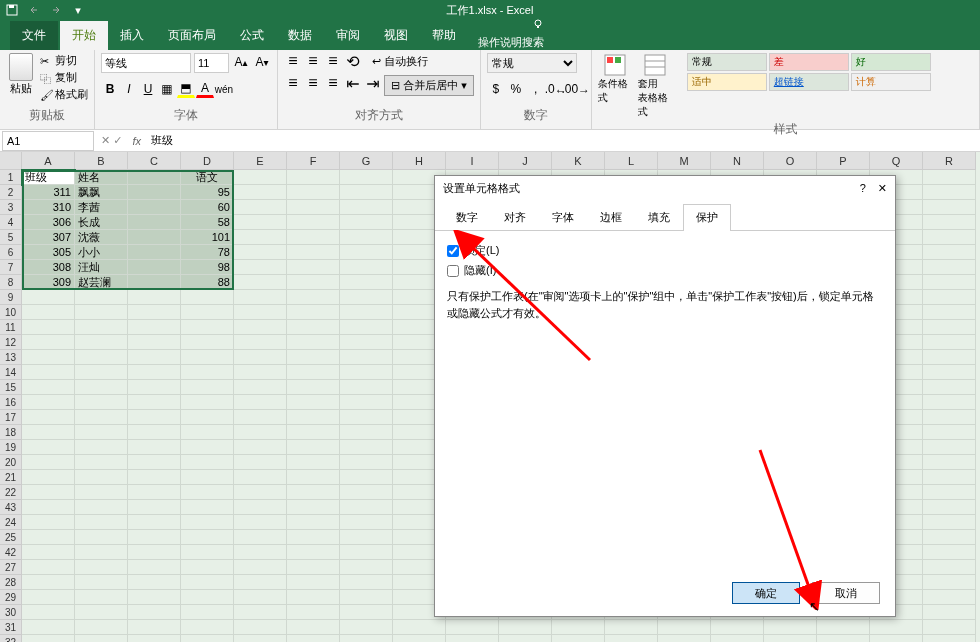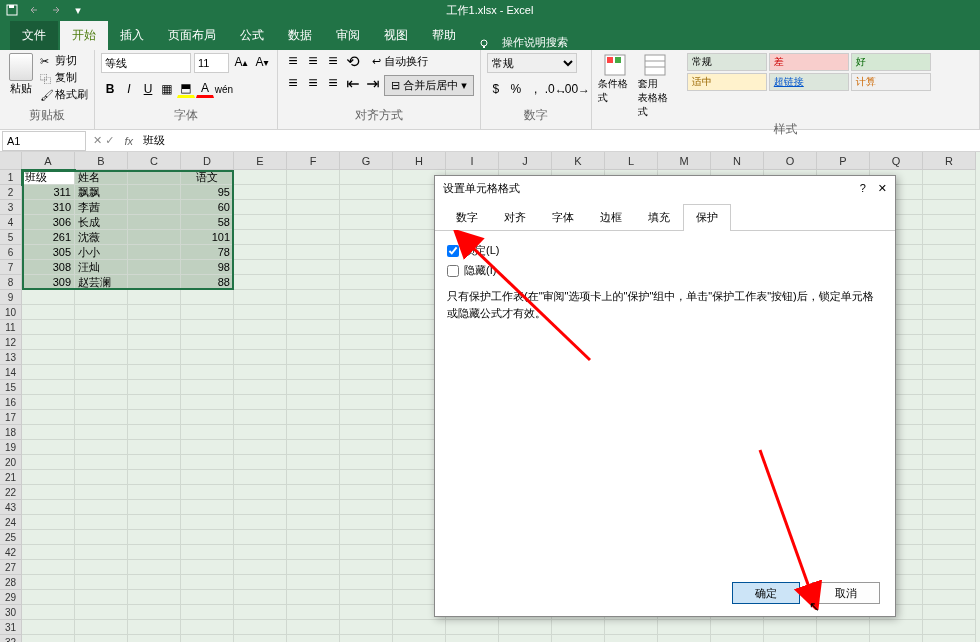--- a/index.html
+++ b/index.html
@@ -7,21 +7,21 @@
 
 .titlebar { height: 20px; background: #217346; display: flex; align-items: center; padding: 0 5px; color: #fff; font-size: 11px; }
 .titlebar .qat { display: flex; gap: 8px; align-items: center; }
 .titlebar .qat-btn { width: 14px; height: 14px; display: flex; align-items: center; justify-content: center; cursor: pointer; }
 .titlebar .title { position: absolute; left: 50%; transform: translateX(-50%); }
 
 .tabs { height: 30px; background: #217346; display: flex; align-items: flex-end; padding-left: 10px; }
 .tab { padding: 6px 12px; color: #fff; font-size: 12px; cursor: pointer; }
 .tab.active { background: #f3f3f3; color: #4d7c0f; }
 .tab.file { background: #1a5c38; color: #fff; margin-right: 2px; }
-.tell-me { display: flex; align-items: flex-end; gap: 12px; color: #fff; font-size: 11px; margin-left: 10px; }
+.tell-me { display: flex; align-items: flex-end; gap: 5px; color: #fff; font-size: 11px; margin-left: 10px; flex-direction: column; }
 .bulb { width: 12px; height: 12px; }
 
 .ribbon { height: 80px; background: #f3f3f3; border-bottom: 1px solid #d4d4d4; display: flex; }
 .group { border-right: 1px solid #d4d4d4; padding: 3px 6px; display: flex; flex-direction: column; justify-content: space-between; }
 .group-label { text-align: center; font-size: 12px; color: #666; padding: 2px 0; }
 .group-body { flex: 1; display: flex; align-items: flex-start; gap: 4px; }
 
 .clipboard .paste-btn { display: flex; flex-direction: column; align-items: center; width: 30px; }
 .paste-icon { width: 24px; height: 28px; background: linear-gradient(#fff, #e0e0e0); border: 1px solid #999; border-radius: 2px; position: relative; }
 .clip-btns { display: flex; flex-direction: column; gap: 2px; font-size: 11px; }
@@ -43,21 +43,21 @@
 .num-btns { display: flex; gap: 2px; margin-top: 3px; }
 
 .styles-group { flex: 1; }
 .cond-btns { display: flex; gap: 5px; }
 .cond-btn { display: flex; flex-direction: column; align-items: center; font-size: 10px; width: 35px; cursor: pointer; }
 .cond-icon { width: 24px; height: 24px; }
 .style-gallery { display: grid; grid-template-columns: repeat(3, 80px); gap: 2px; margin-left: 10px; }
 .style-cell { height: 18px; border: 1px solid #ccc; font-size: 10px; display: flex; align-items: center; padding: 0 4px; }
 
 .formula-bar { height: 22px; background: #fff; border-bottom: 1px solid #d4d4d4; display: flex; align-items: center; }
-.name-box { width: 84px; height: 20px; border: 1px solid #ccc; font-size: 11px; padding: 0 4px; margin: 0 2px; }
+.name-box { width: 92px; height: 20px; border: 1px solid #ccc; font-size: 11px; padding: 0 4px; margin: 0 2px; }
 .fb-btns { display: flex; padding: 0 5px; gap: 3px; color: #888; font-size: 11px; }
 .fx { font-style: italic; color: #666; font-size: 11px; padding: 0 5px; }
 .formula-input { flex: 1; border: none; font-size: 11px; padding: 0 5px; }
 
 .grid-area { position: relative; height: 490px; background: #e7f0e7; }
 .corner { position: absolute; top: 0; left: 0; width: 22px; height: 18px; background: #e0e0e0; border-right: 1px solid #ccc; border-bottom: 1px solid #ccc; }
 .col-headers { position: absolute; top: 0; left: 22px; height: 18px; display: flex; }
 .col-h { width: 53px; background: #e0e0e0; border-right: 1px solid #ccc; border-bottom: 1px solid #ccc; font-size: 11px; text-align: center; line-height: 18px; color: #333; }
 .row-headers { position: absolute; top: 18px; left: 0; width: 22px; }
 .row-h { height: 15px; background: #e0e0e0; border-right: 1px solid #ccc; border-bottom: 1px solid #ccc; font-size: 10px; text-align: center; line-height: 15px; color: #333; }
@@ -407,21 +407,21 @@
         <div class="cell"></div>
         <div class="cell"></div>
         <div class="cell"></div>
         <div class="cell"></div>
         <div class="cell"></div>
         <div class="cell"></div>
         <div class="cell"></div>
         <div class="cell"></div>
       </div>
       <div class="cell-row">
-        <div class="cell sel txt-right">261</div>
+        <div class="cell sel txt-right">307</div>
         <div class="cell sel txt-left">沈薇</div>
         <div class="cell sel"></div>
         <div class="cell sel txt-right">101</div>
         <div class="cell"></div>
         <div class="cell"></div>
         <div class="cell"></div>
         <div class="cell"></div>
         <div class="cell"></div>
         <div class="cell"></div>
         <div class="cell"></div>

